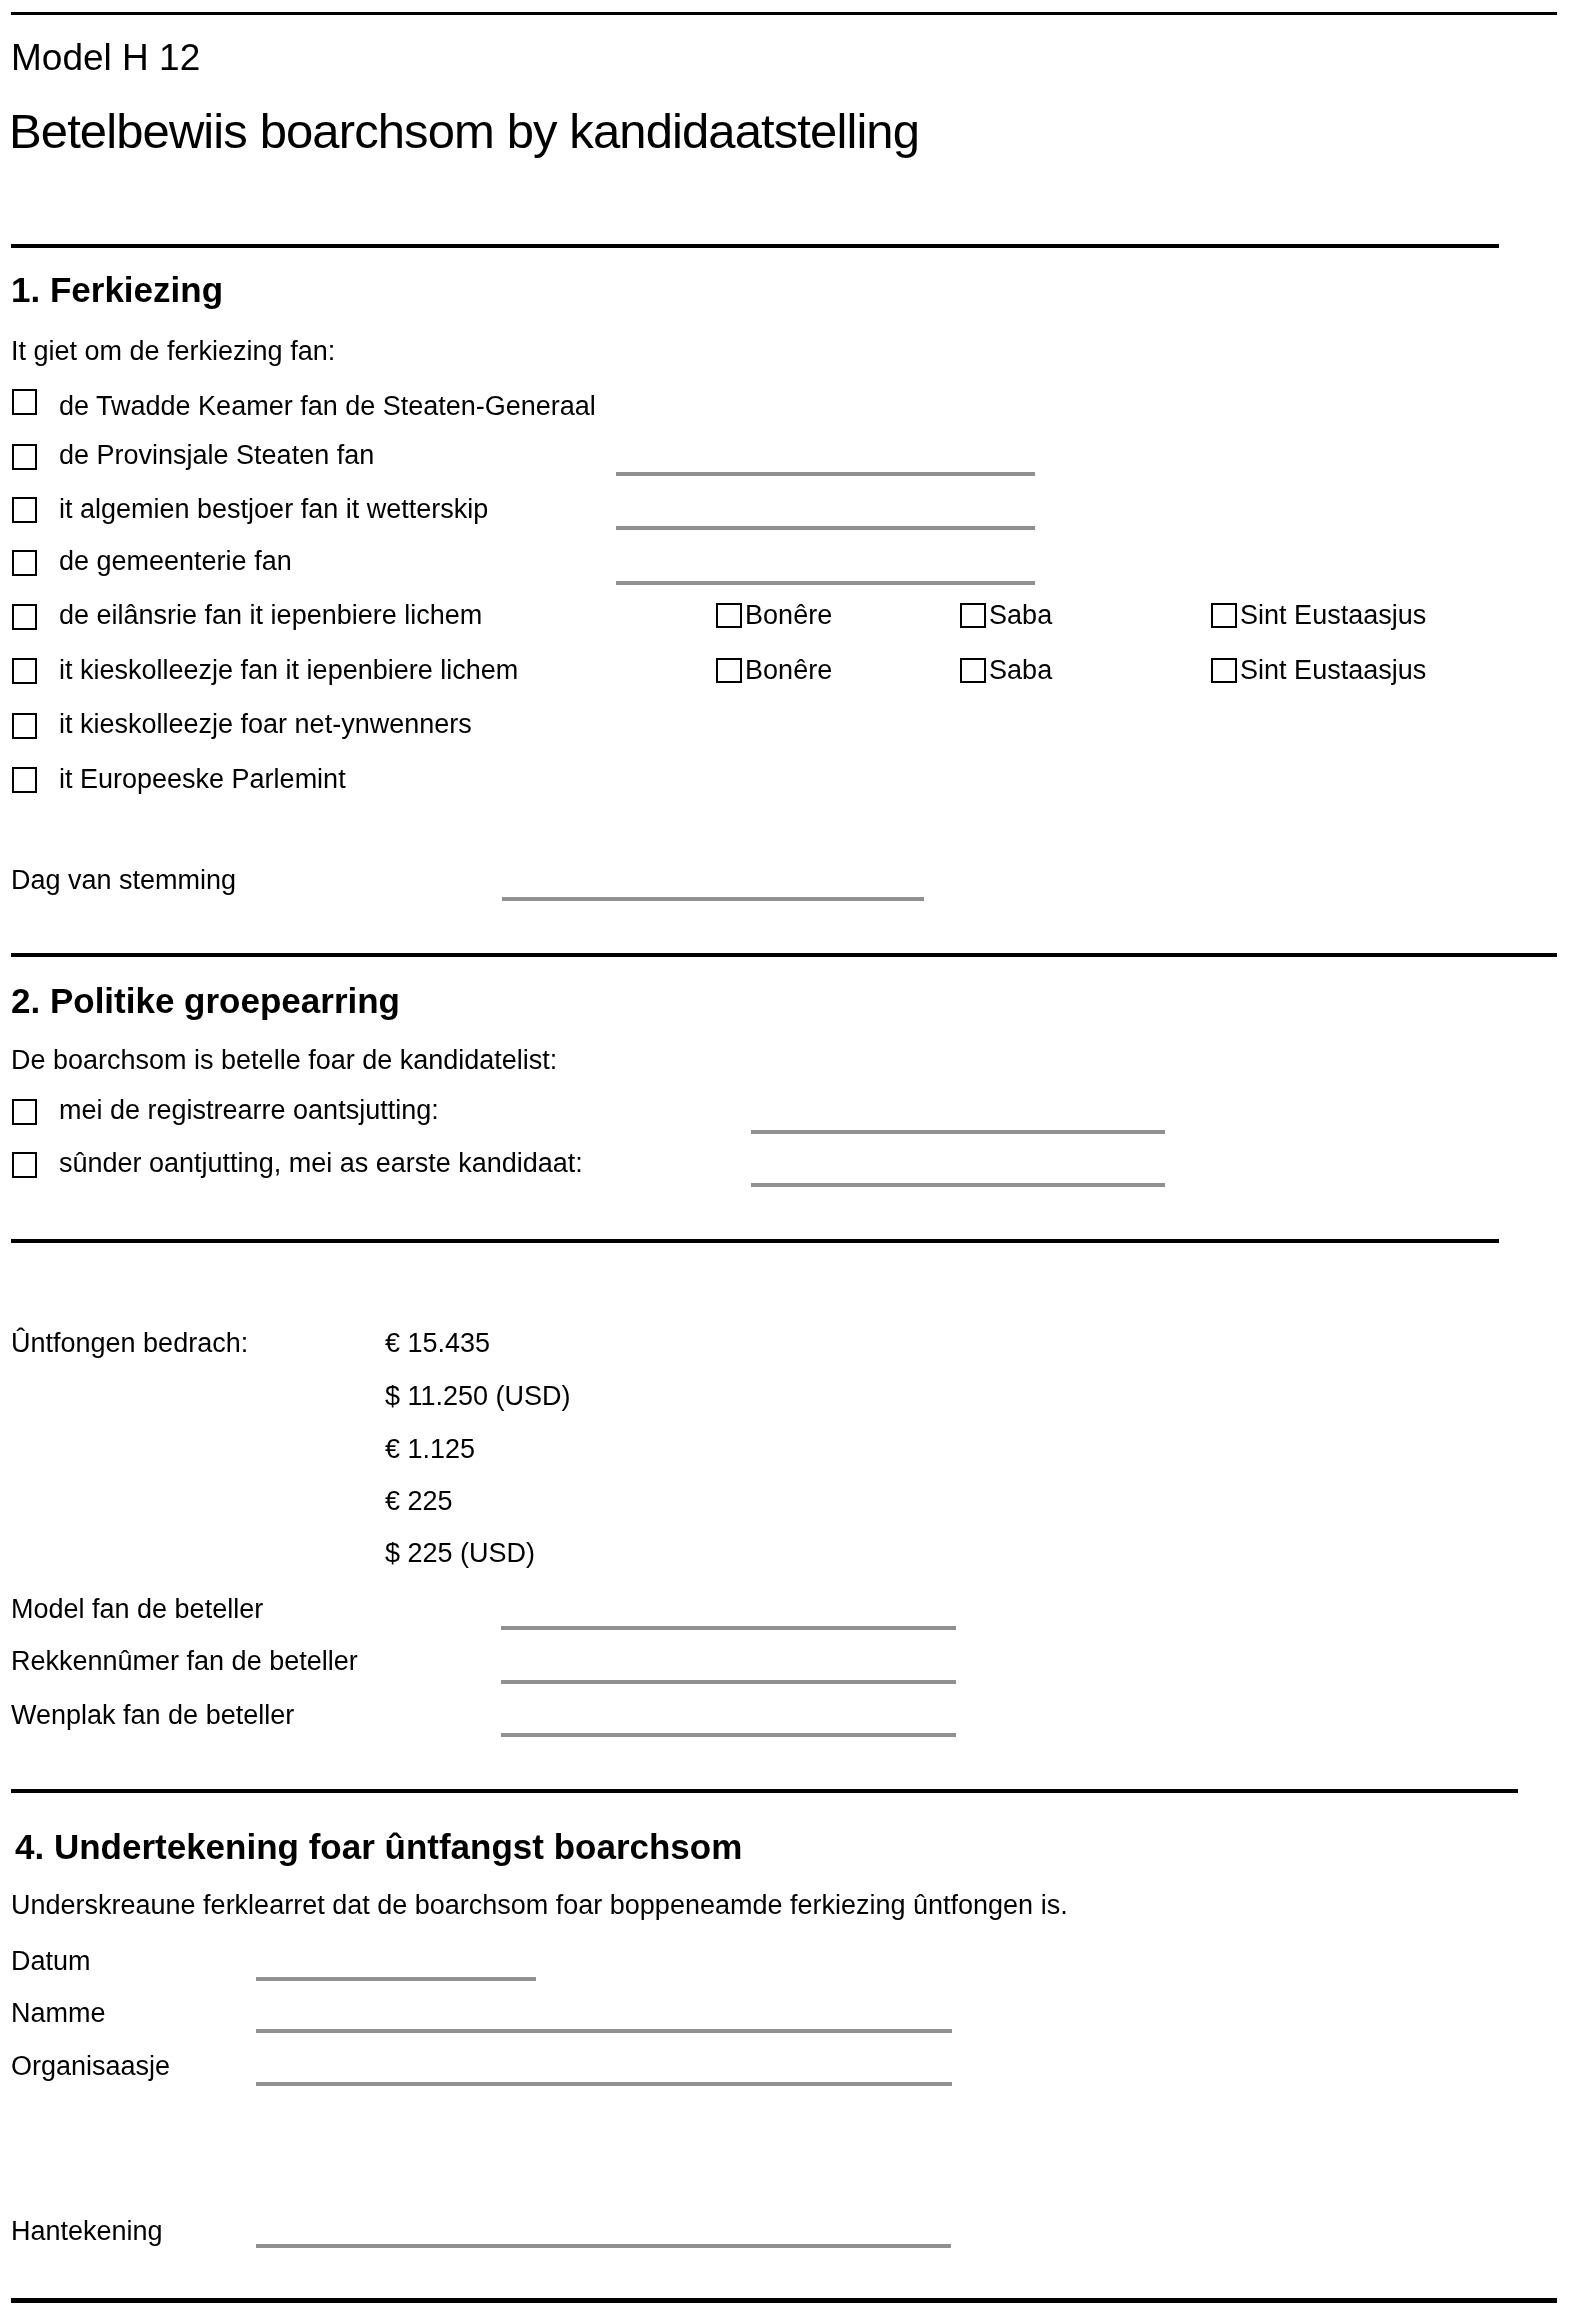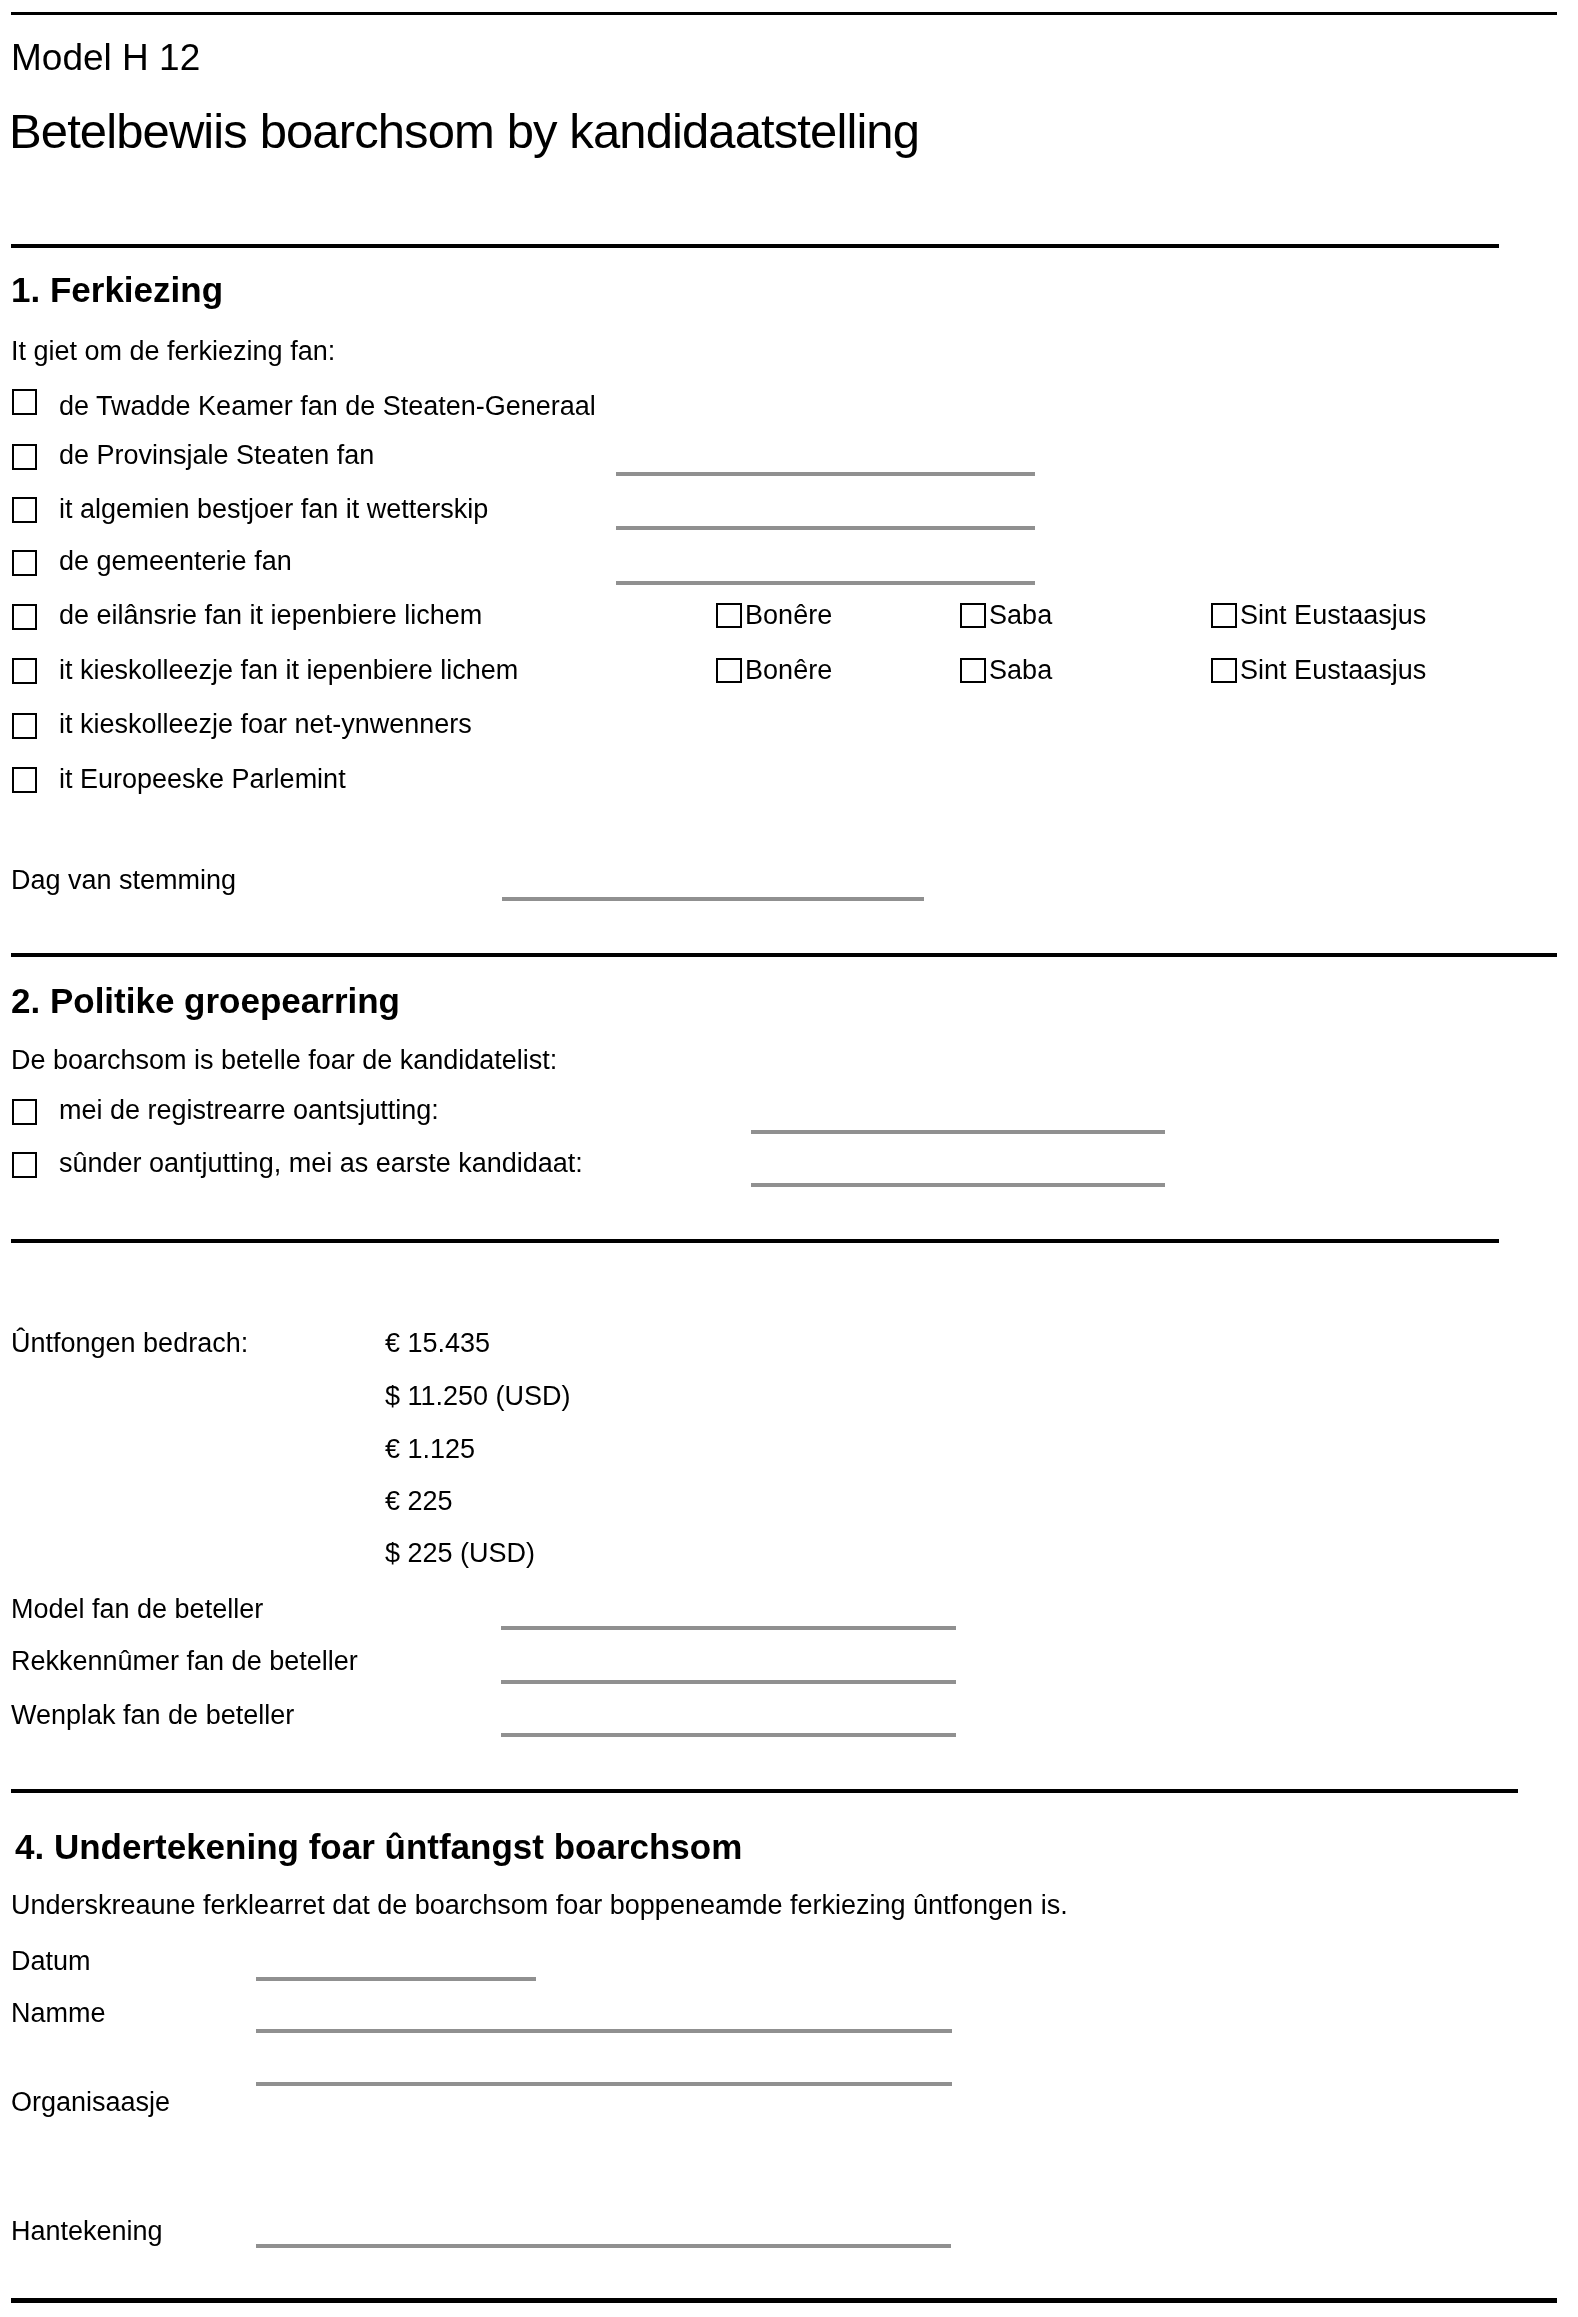--- a/index.html
+++ b/index.html
@@ -171,21 +171,21 @@
   <div class="abs rule" style="top:1789px; left:11px; width:1507px;"></div>
   <div class="abs section-heading" style="top:1828px; left:15px;">4. Undertekening foar ûntfangst boarchsom</div>
   <div class="abs body-text" style="top:1891px; left:11px;">Underskreaune ferklearret dat de boarchsom foar boppeneamde ferkiezing ûntfongen is.</div>
 
   <div class="abs body-text" style="top:1947px; left:11px;">Datum</div>
   <div class="abs field-line" style="top:1977px; left:256px; width:280px;"></div>
 
   <div class="abs body-text" style="top:1999px; left:11px;">Namme</div>
   <div class="abs field-line" style="top:2029px; left:256px; width:696px;"></div>
 
-  <div class="abs body-text" style="top:2052px; left:11px;margin-top:36px;">Organisaasje</div>
+  <div class="abs body-text" style="top:2052px; left:11px;">Organisaasje</div>
   <div class="abs field-line" style="top:2082px; left:256px; width:696px;"></div>
 
   <div class="abs body-text" style="top:2217px; left:11px;">Hantekening</div>
   <div class="abs field-line" style="top:2244px; left:256px; width:695px;"></div>
 
   <div class="abs rule-thick" style="top:2298px; left:11px; width:1546px;"></div>
 
 </div>
 
 

